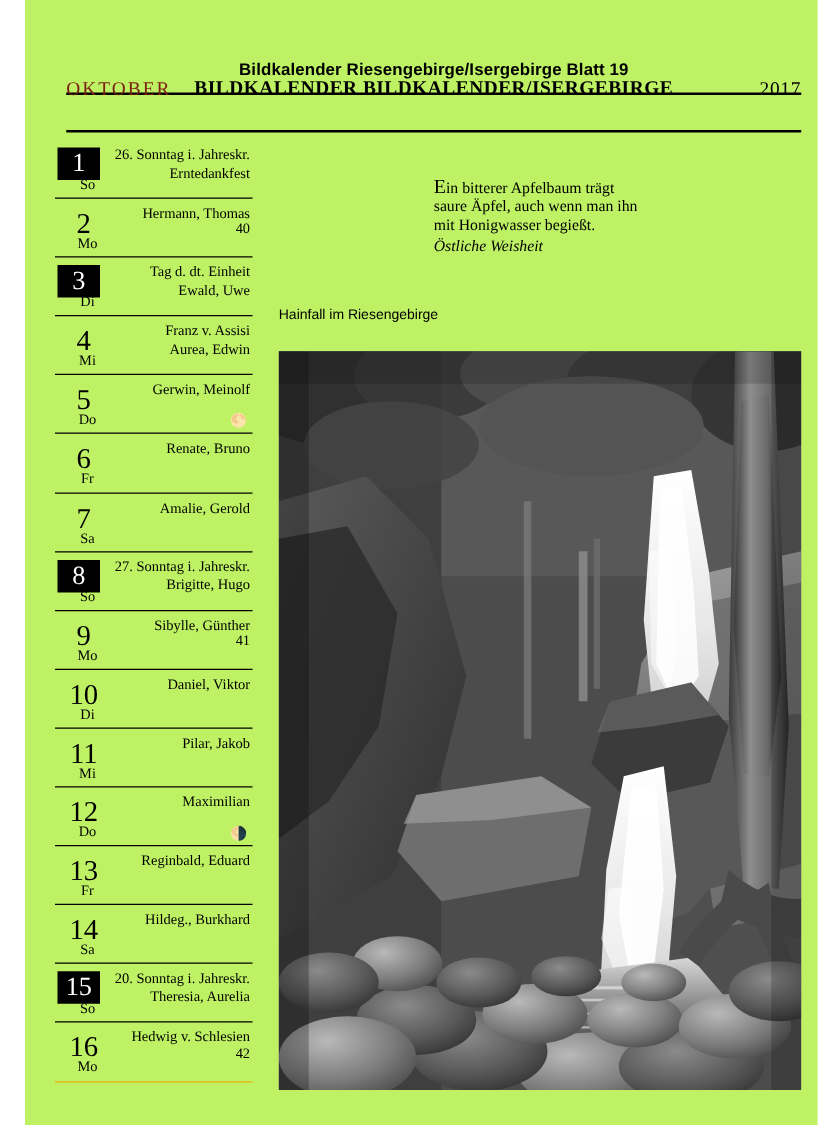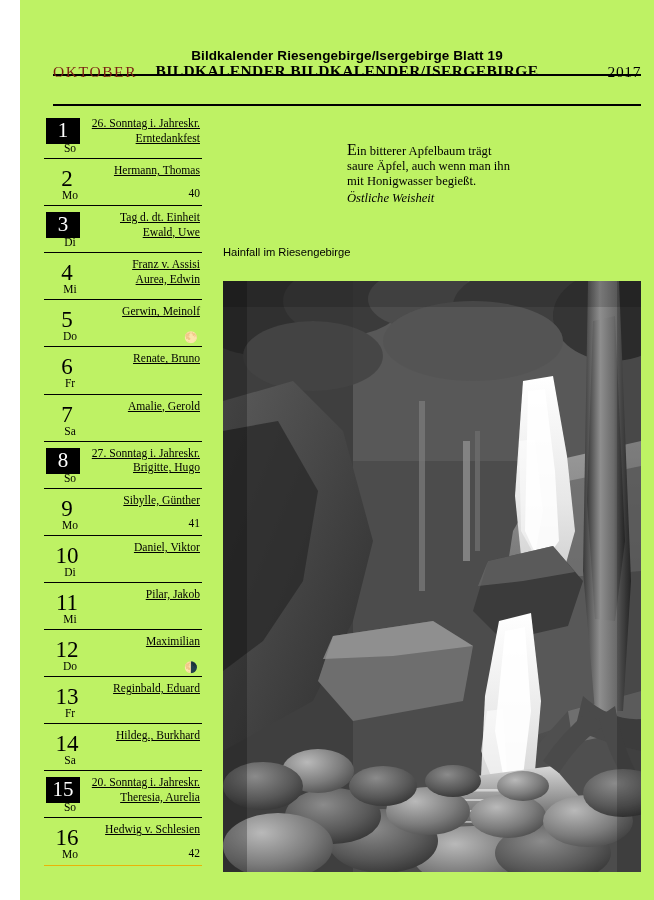--- a/index.html
+++ b/index.html
@@ -137,27 +137,26 @@
   }
   .names {
     position: absolute;
     right: 2px;
     top: 5px;
     width: 112px;
     text-align: right;
     font-family: "Liberation Serif", serif;
     font-size: 11.6px;
     line-height: 14.5px;
-    text-decoration: underline;
   }
   .names .l2 { display: block; }
   .weeknum {
     position: absolute;
     right: 2px;
-    bottom: 6px;
+    bottom: 16px;
     font-family: "Liberation Serif", serif;
     font-size: 11.5px;
   }
   .moon {
     position: absolute;
     right: 4px;
     bottom: 3px;
     font-size: 11px;
     line-height: 11px;
     color: #000;

